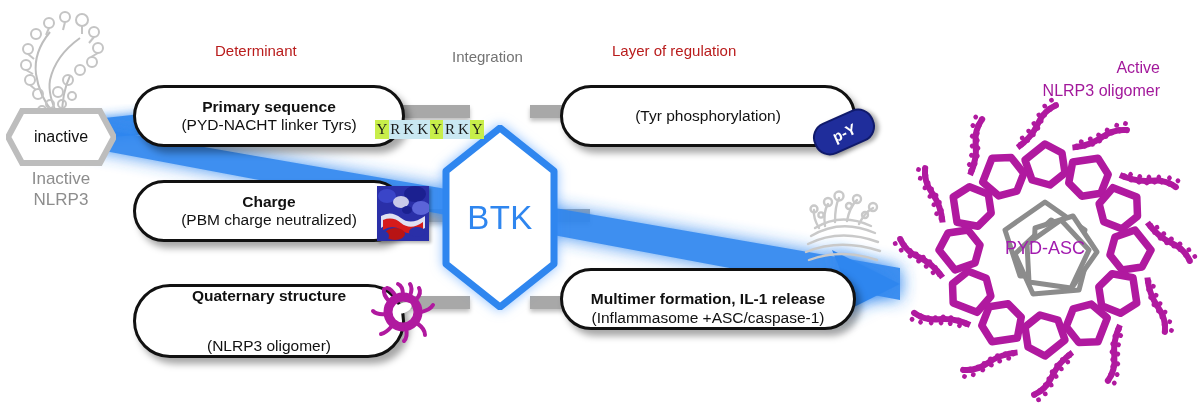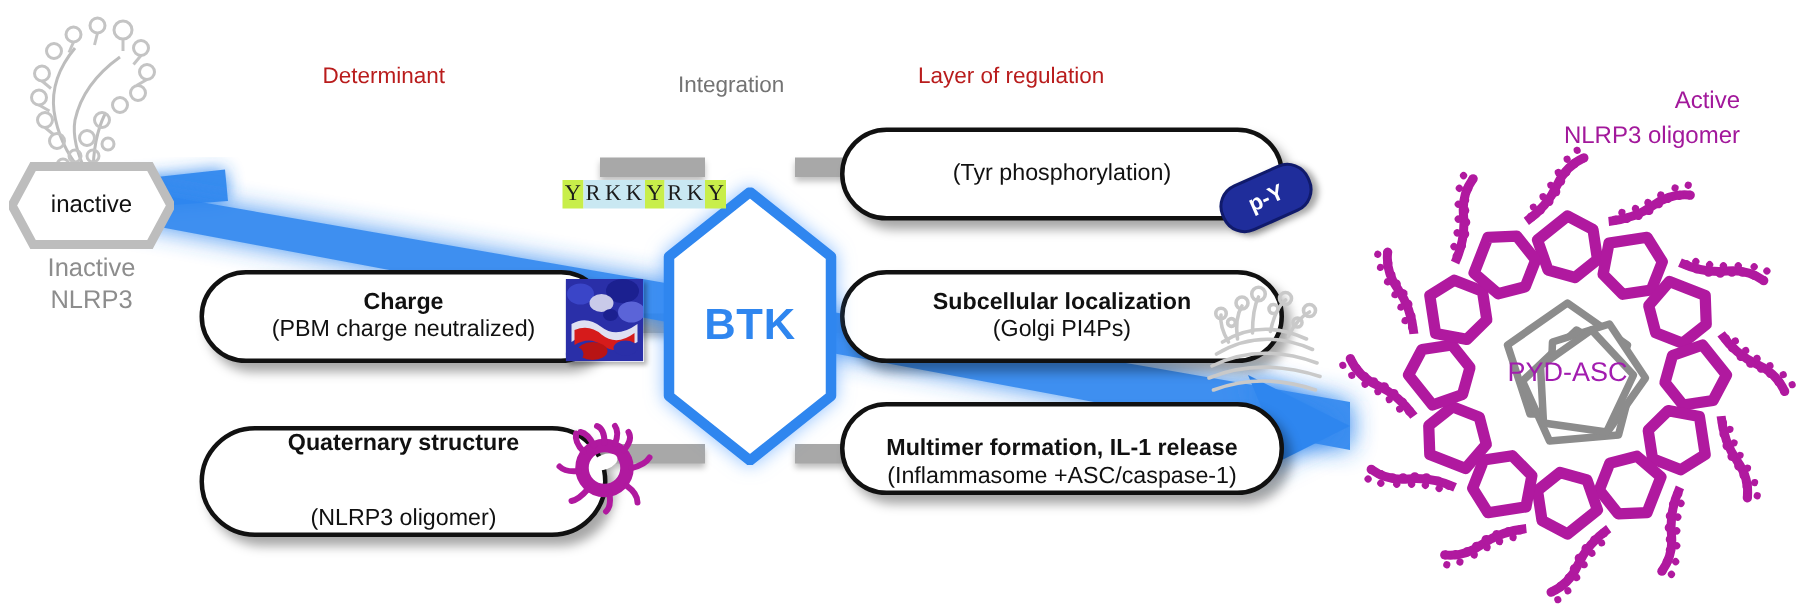--- a/index.html
+++ b/index.html
@@ -30,21 +30,21 @@
 
   
   .bar{position:absolute;height:13px;background:#a8a8a8;z-index:2;
        box-shadow:0 3px 4px rgba(0,0,0,0.25);}
 
   
   #btk{position:absolute;left:440px;top:125px;width:120px;height:185px;z-index:7;}
   #btk svg{display:block;filter:drop-shadow(0 0 6px rgba(50,140,255,.55));}
   #btk .lbl{position:absolute;left:0;top:0;width:120px;height:185px;
     display:flex;align-items:center;justify-content:center;
-    color:#2f86ef;font-size:29px;font-weight:700;letter-spacing:.5px;}
+    color:#2f86ef;font-size:33px;font-weight:400;letter-spacing:.5px;}
 
   
   #inactive-hex{position:absolute;left:6px;top:108px;width:110px;height:58px;z-index:5;}
   #inactive-hex .lbl{position:absolute;inset:0;display:flex;align-items:center;justify-content:center;
      font-size:16px;color:#111;}
   #inactive-cap{position:absolute;left:6px;top:168px;width:110px;text-align:center;
      color:#8d8d8d;font-size:17px;line-height:1.25;}
 
   
   #active-cap{position:absolute;left:920px;top:56px;width:240px;text-align:right;
@@ -152,20 +152,26 @@
     <svg width="110" height="58">
       <polygon points="16,3 94,3 108,29 94,55 16,55 2,29" fill="#ffffff" stroke="#bdbdbd" stroke-width="6"></polygon>
     </svg>
     <div class="lbl">inactive</div>
   </div>
   <div id="inactive-cap">
     <div>Inactive</div>
     <div>NLRP3</div>
   </div>
 
+  <div class="pill" style="left:133px;top:85px;width:272px;height:62px;">
+    <div class="t1">Primary sequence</div>
+    <div class="line2">
+      <span class="t2">(PYD-NACHT linker Tyrs)</span>
+    </div>
+  </div>
   <div class="seq" style="position:absolute;left:373px;top:120px;z-index:9;">
     <span class="y">Y</span>
     <span class="k">R</span>
     <span class="k">K</span>
     <span class="k">K</span>
     <span class="y">Y</span>
     <span class="k">R</span>
     <span class="k">K</span>
     <span class="y">Y</span>
   </div>
@@ -222,24 +228,20 @@
     <div class="lbl">BTK</div>
   </div>
 
   <div class="pill" style="left:560px;top:85px;width:296px;height:62px;">
     <div class="t2">(Tyr phosphorylation)</div>
   </div>
   <div id="py-badge">
     <span>p-Y</span>
   </div>
 
-  <div class="pill" style="left:560px;top:180px;width:296px;height:62px;">
-    <div class="t1">Subcellular localization</div>
-    <div class="t2">(Golgi PI4Ps)</div>
-  </div>
   <svg class="art" width="96" height="86" style="left:795px;top:182px;">
     <g stroke="#c9c9c9" stroke-width="2.4" fill="none" stroke-linecap="round">
       <path d="M20,46 q26,-16 56,-2"></path>
       <path d="M16,54 q30,-18 64,-3"></path>
       <path d="M13,62 q32,-16 70,-2"></path>
       <path d="M11,70 q34,-14 74,-1"></path>
       <path d="M14,78 q32,-12 68,0"></path>
 
       <path d="M30,44 q-2,-14 3,-22"></path>
         <path d="M40,40 q0,-16 4,-24"></path>

